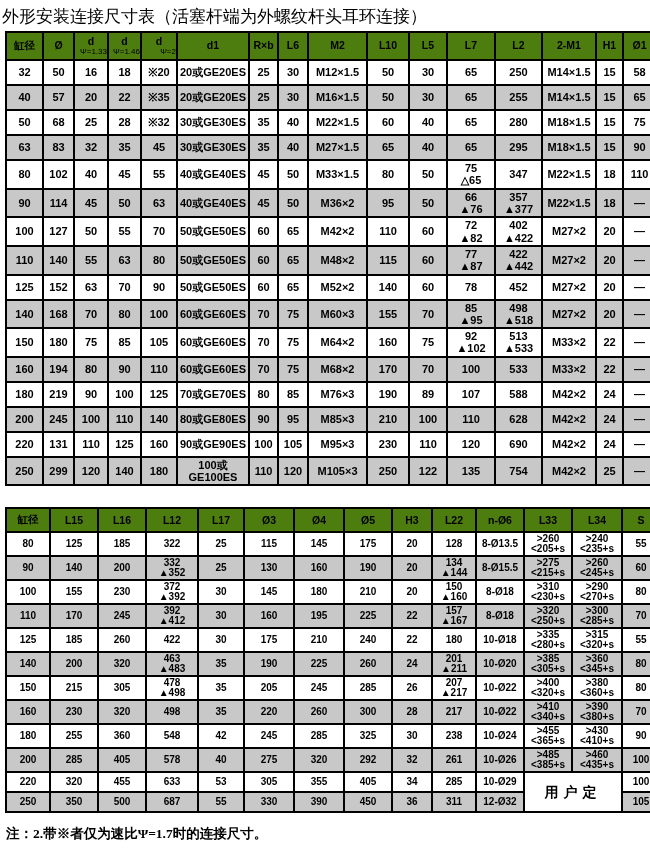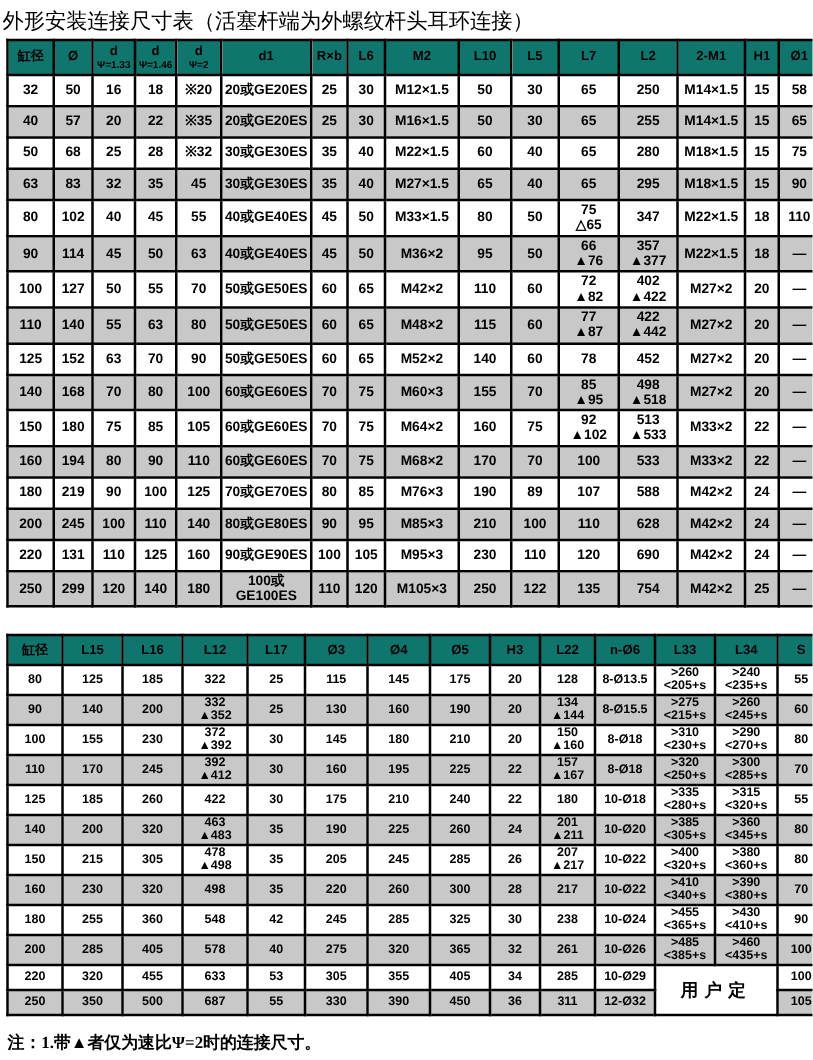--- a/index.html
+++ b/index.html
@@ -14,28 +14,28 @@
     margin:5px 0 3px 2px;white-space:nowrap;
   }
   table{
     border-collapse:collapse;table-layout:fixed;
     width:640px;margin-left:5px;
   }
   th,td{
     border:2px solid #000;text-align:center;vertical-align:middle;
     font-weight:bold;padding:1px 0;white-space:pre-line;overflow:hidden;
   }
-  th{background:#0f766e;}
+  th{background:#4d7c0f;}
   .shade td{background:#c8c8c8;}
   #t1 th{font-size:10.5px;line-height:1.05;height:24px;}
   #t1 td{font-size:11px;line-height:1.12;height:21px;}
   #t2{margin-top:21px;}
   #t2 th{font-size:10.5px;height:20px;}
   #t2 td{font-size:10px;line-height:1.0;height:16px;}
-  .sub{font-size:8px;line-height:1;font-weight:bold;}
+  .sub{font-size:8px;line-height:1;font-weight:normal;text-align:right;}
   .user-cell{
     background:#ffffff !important;
     font-size:14px !important;letter-spacing:5px;
   }
   .notes{
     display:flex;margin:10px 0 0 6px;
     font-family:"Liberation Serif",serif;
     font-size:13.5px;font-weight:bold;line-height:1.62;
   }
   .notes .note-label{flex:0 0 auto;}
@@ -597,21 +597,21 @@
         <td>90</td>
       </tr>
       <tr class="shade">
         <td>200</td>
         <td>285</td>
         <td>405</td>
         <td>578</td>
         <td>40</td>
         <td>275</td>
         <td>320</td>
-        <td>365</td>
+        <td>292</td>
         <td>32</td>
         <td>261</td>
         <td>10-Ø26</td>
         <td>&gt;485
 &lt;385+s</td>
         <td>&gt;460
 &lt;435+s</td>
         <td>100</td>
       </tr>
       <tr>
@@ -642,17 +642,16 @@
         <td>311</td>
         <td>12-Ø32</td>
         <td>105</td>
       </tr>
     </tbody>
 </table>
 
 <div class="notes">
   <div class="note-label">注：</div>
   <div class="note-items">
-    <div>1.带▲者仅为速比Ψ=2时的连接尺寸。</div>
     <div>2.带※者仅为速比Ψ=1.7时的连接尺寸。</div>
 
   </div>
 </div>
 
 </body></html>

